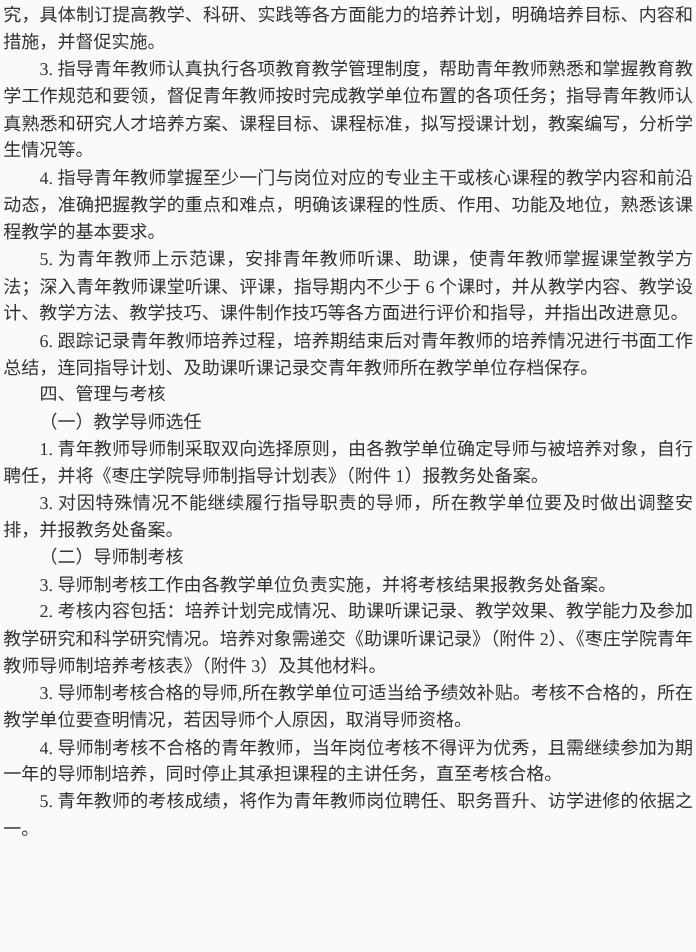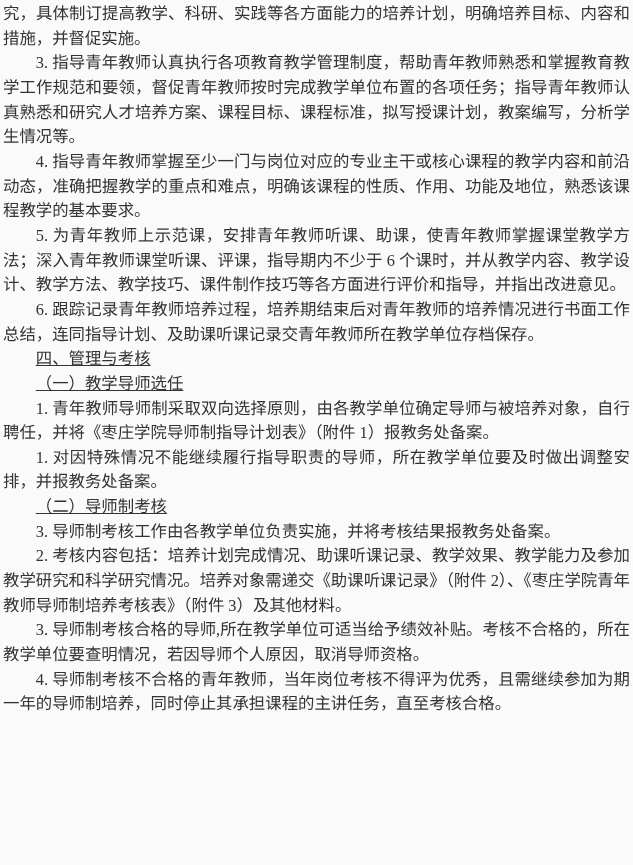--- a/index.html
+++ b/index.html
@@ -29,34 +29,34 @@
     text-indent: 2em;
     word-break: break-all;
   }
   .para.continuation {
     text-indent: 0;
   }
   .para.heading,
   .para.subheading {
     text-indent: 2em;
     font-weight: normal;
-    text-decoration: underline;
   }
 </style>
 </head>
 <body style="background: rgb(250, 250, 250); color: rgb(51, 51, 51);">
 
 <main class="doc">
     <p class="para continuation">究，具体制订提高教学、科研、实践等各方面能力的培养计划，明确培养目标、内容和措施，并督促实施。</p>
     <p class="para list-item">3. 指导青年教师认真执行各项教育教学管理制度，帮助青年教师熟悉和掌握教育教学工作规范和要领，督促青年教师按时完成教学单位布置的各项任务；指导青年教师认真熟悉和研究人才培养方案、课程目标、课程标准，拟写授课计划，教案编写，分析学生情况等。</p>
     <p class="para list-item">4. 指导青年教师掌握至少一门与岗位对应的专业主干或核心课程的教学内容和前沿动态，准确把握教学的重点和难点，明确该课程的性质、作用、功能及地位，熟悉该课程教学的基本要求。</p>
     <p class="para list-item">5. 为青年教师上示范课，安排青年教师听课、助课，使青年教师掌握课堂教学方法；深入青年教师课堂听课、评课，指导期内不少于 6 个课时，并从教学内容、教学设计、教学方法、教学技巧、课件制作技巧等各方面进行评价和指导，并指出改进意见。</p>
     <p class="para list-item">6. 跟踪记录青年教师培养过程，培养期结束后对青年教师的培养情况进行书面工作总结，连同指导计划、及助课听课记录交青年教师所在教学单位存档保存。</p>
     <p class="para heading">四、管理与考核</p>
     <p class="para subheading">（一）教学导师选任</p>
     <p class="para list-item">1. 青年教师导师制采取双向选择原则，由各教学单位确定导师与被培养对象，自行聘任，并将《枣庄学院导师制指导计划表》（附件 1）报教务处备案。</p>
-    <p class="para list-item">1. 对因特殊情况不能继续履行指导职责的导师，所在教学单位要及时做出调整安排，并报教务处备案。</p>
+    <p class="para list-item">3. 对因特殊情况不能继续履行指导职责的导师，所在教学单位要及时做出调整安排，并报教务处备案。</p>
     <p class="para subheading">（二）导师制考核</p>
     <p class="para list-item">3. 导师制考核工作由各教学单位负责实施，并将考核结果报教务处备案。</p>
     <p class="para list-item">2. 考核内容包括：培养计划完成情况、助课听课记录、教学效果、教学能力及参加教学研究和科学研究情况。培养对象需递交《助课听课记录》（附件 2）、《枣庄学院青年教师导师制培养考核表》（附件 3）及其他材料。</p>
     <p class="para list-item">3. 导师制考核合格的导师,所在教学单位可适当给予绩效补贴。考核不合格的，所在教学单位要查明情况，若因导师个人原因，取消导师资格。</p>
     <p class="para list-item">4. 导师制考核不合格的青年教师，当年岗位考核不得评为优秀，且需继续参加为期一年的导师制培养，同时停止其承担课程的主讲任务，直至考核合格。</p>
+    <p class="para list-item">5. 青年教师的考核成绩，将作为青年教师岗位聘任、职务晋升、访学进修的依据之一。</p>
   </main>
 
 </body></html>

